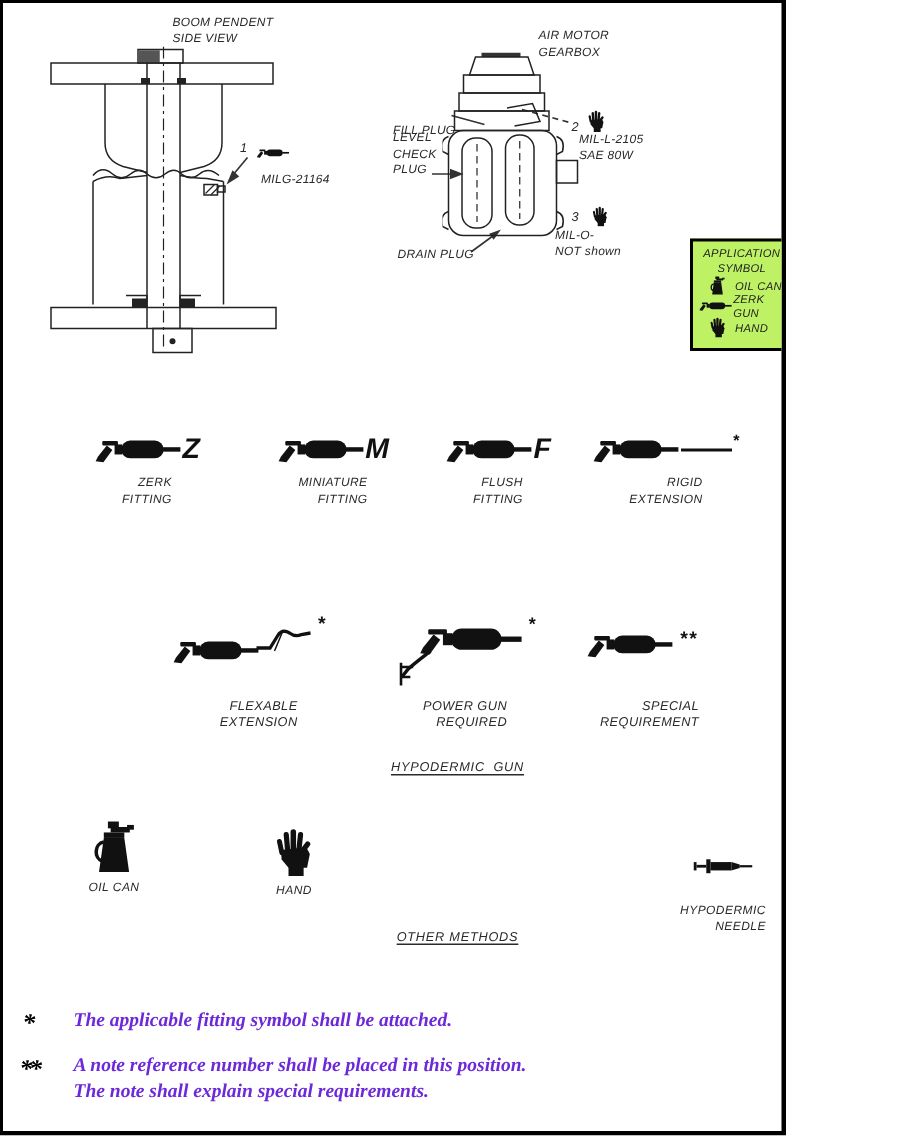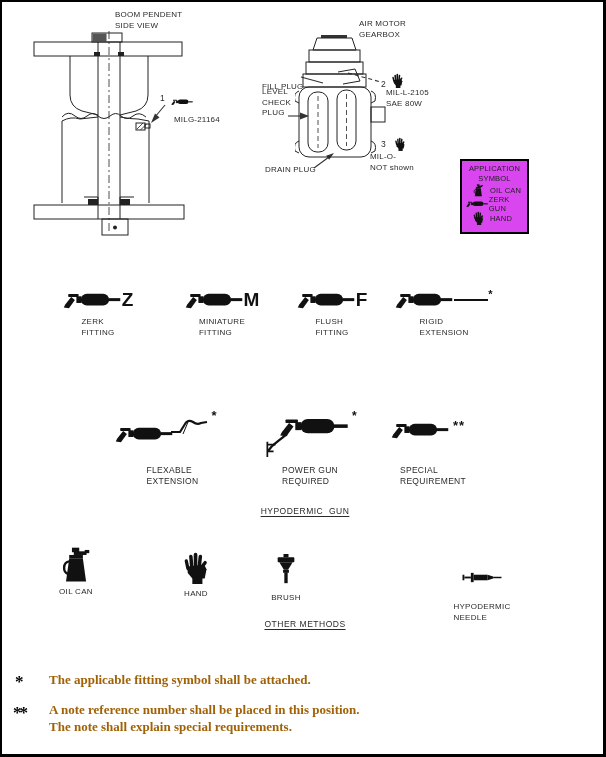--- a/index.html
+++ b/index.html
@@ -1,45 +1,45 @@
 <!DOCTYPE html>
 <html><head>
 <meta charset="utf-8">
 <style>
   html,body{margin:0;padding:0;background:#fff;}
   .page{
-    position:relative; width:606px; height:757px; background:#fff;
+    position:relative; width:524px; height:757px; background:#fff;
     border-top:2px solid #000; border-left:2px solid #000;
     border-right:3px solid #000; border-bottom:3px solid #000;
     box-sizing:border-box; overflow:hidden;
-    font-family:"Liberation Sans", sans-serif; color:#222;
+    font-family:"Liberation Sans", sans-serif; color:#222;font-style:italic;
   }
   .abs{position:absolute;}
   .lbl{font-size:8px; line-height:10.5px; letter-spacing:.2px; white-space:pre-line; color:#2a2a2a;}
   .num{font-size:8.5px; color:#2a2a2a;}
   .sym-cell{position:absolute; display:flex; flex-direction:column; align-items:center;}
   .sym-row{display:flex; align-items:center; justify-content:center; height:28px;}
-  .sym-label{font-size:8px; line-height:10.5px; letter-spacing:.3px; text-align:left; white-space:pre-line; margin-top:3px; color:#2a2a2a;}
+  .sym-label{font-size:8px; line-height:10.5px; letter-spacing:.3px; text-align:right; white-space:pre-line; margin-top:3px; color:#2a2a2a;}
   .sym-label.lg{font-size:8.5px;}
   .letter{font-weight:bold; font-size:19px; line-height:19px; margin-left:1px; margin-top:-2px; color:#111;}
   .ext-line{width:34px; height:2px; background:#111; margin-left:1px;}
   .star-sm{font-weight:bold; font-size:11px; margin-top:-12px; color:#111;}
   .star{font-weight:bold; font-size:13px; color:#111;}
   .caption{position:absolute; left:0; width:606px; text-align:center; font-size:8.5px; letter-spacing:.5px;
     color:#2a2a2a;}
   .caption span{text-decoration:underline; text-underline-offset:2px; white-space:pre;}
-  .appbox{width:69px; height:75px; border:2px solid #000; box-sizing:border-box; background:#d946ef; padding-top:3px;}
+  .appbox{width:69px; height:75px; border:2px solid #000; box-sizing:border-box; background:#bef264; padding-top:3px;}
   .appbox-title{font-size:7.5px; line-height:9.5px; text-align:center; white-space:pre-line; letter-spacing:.2px; color:#222;}
   .appbox-row{display:flex; align-items:center; height:14px; padding-left:4px;}
   .appbox-icon{width:24px; display:flex; justify-content:center; align-items:center;}
   .appbox-label{font-size:7.5px; letter-spacing:.2px; color:#222;}
   .wrap{position:relative;}
   .stick{width:8px; height:29px; background:#111;}
   .fn-marker{position:absolute; font-family:"Liberation Serif", serif; font-weight:bold; font-size:17px; line-height:17px; color:#000;}
-  .fn-text{position:absolute; font-family:"Liberation Serif", serif; font-weight:bold; font-size:13px; line-height:16.5px; white-space:pre-line; color:#a16207;}
+  .fn-text{position:absolute; font-family:"Liberation Serif", serif; font-weight:bold; font-size:13px; line-height:16.5px; white-space:pre-line; color:#6d28d9;}
   .icon-wrap{height:42px; display:flex; align-items:flex-end; justify-content:center;}
   svg{display:block;}
 </style>
 </head>
 <body>
 
 <div class="page">
 
   <svg width="0" height="0" style="position:absolute" aria-hidden="true">
     <defs>
@@ -305,28 +305,20 @@
 
   <div class="sym-cell" style="left:157px;top:540px;width:74px">
     <div class="icon-wrap" style="padding-bottom:2px">
       <svg width="24" height="33" viewBox="0 0 26 36">
           <use href="#hand-shape"></use>
         </svg>
     </div>
     <div class="sym-label">HAND</div>
   </div>
 
-  <div class="sym-cell" style="left:247px;top:540px;width:74px">
-    <div class="icon-wrap" style="padding-bottom:6px">
-      <svg width="20" height="30" viewBox="0 0 24 36">
-          <use href="#brush-shape"></use>
-        </svg>
-    </div>
-    <div class="sym-label">BRUSH</div>
-  </div>
 
 
   <div class="sym-cell" style="left:440px;top:540px;width:80px">
     <div class="icon-wrap" style="padding-bottom:15px">
       <svg width="40" height="13" viewBox="0 0 42 14">
           <use href="#needle-shape"></use>
         </svg>
     </div>
     <div class="sym-label">HYPODERMIC
 NEEDLE</div>

